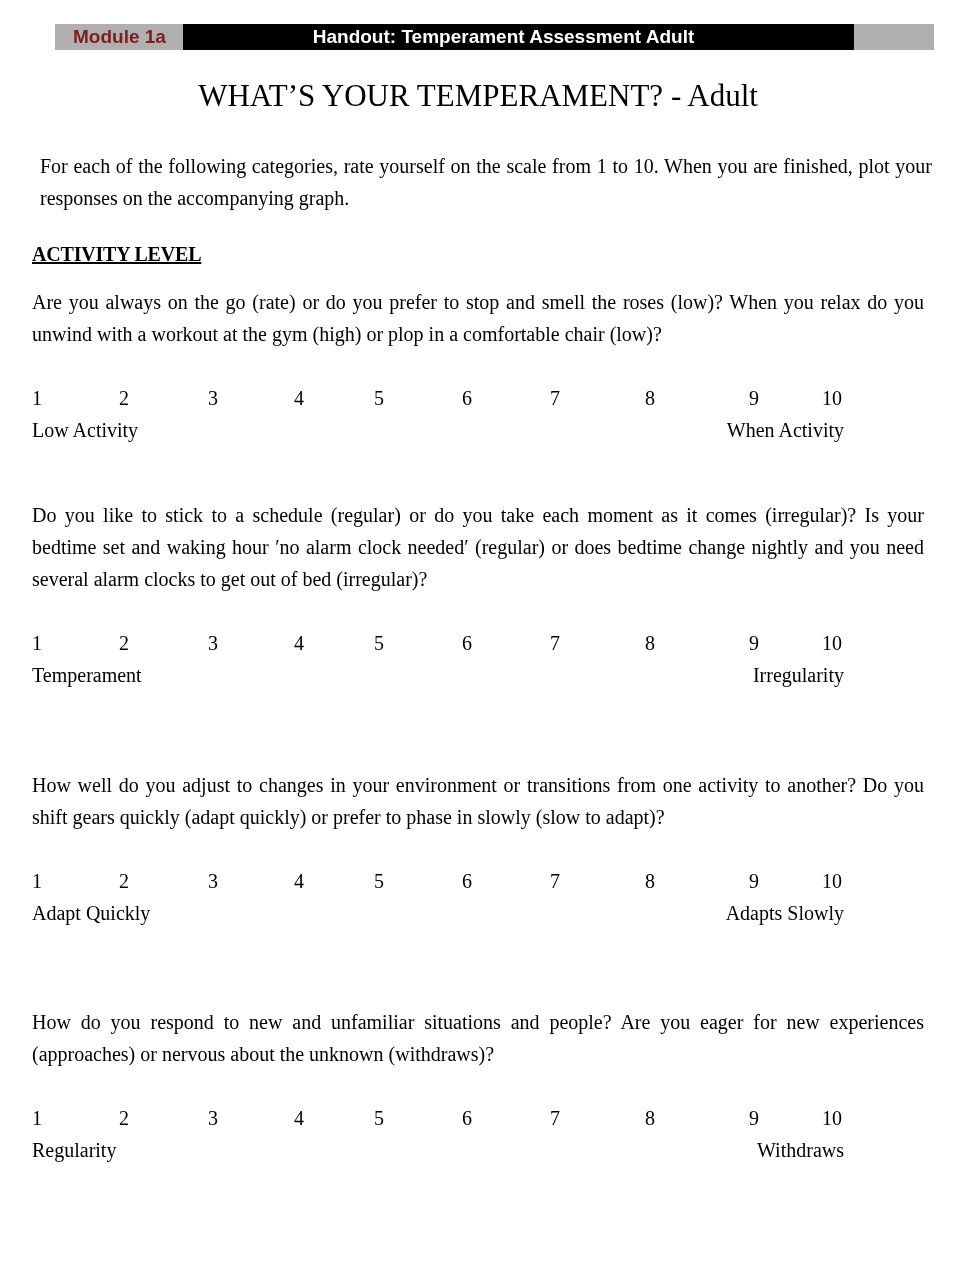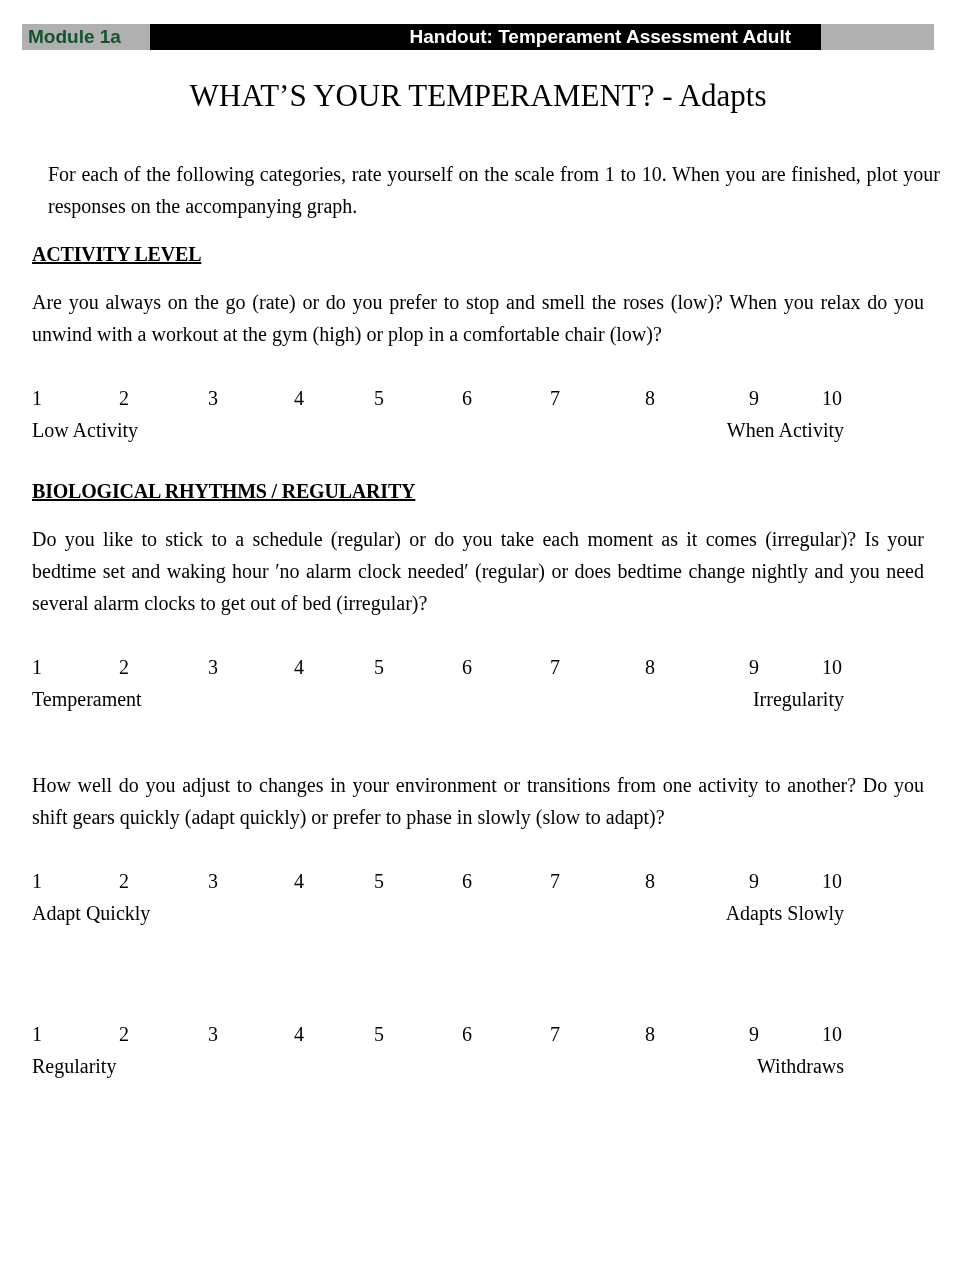--- a/index.html
+++ b/index.html
@@ -19,38 +19,39 @@
       position: absolute;
       left: 22px;
       top: 24px;
       width: 912px;
       height: 26px;
       display: flex;
     }
     .module-tag {
       width: 128px;
       background: #b0b0b0;
-      color: #14532d;
+      color: #7f1d1d;
       font-family: "Liberation Sans", "DejaVu Sans", sans-serif;
       font-weight: bold;
       font-size: 19px;
       line-height: 26px;
-      padding-left: 6px;
+      padding-left: 18px;
       box-sizing: border-box;
       white-space: nowrap;
+      margin-left: 33px;
     }
     .handout-title {
       width: 671px;
       background: #000000;
       color: #ffffff;
       font-family: "Liberation Sans", "DejaVu Sans", sans-serif;
       font-weight: bold;
       font-size: 19px;
       line-height: 26px;
-      text-align: right;
+      text-align: center;
       padding-right: 30px;
       box-sizing: border-box;
       white-space: nowrap;
     }
     .header-right {
       flex: 1;
       background: #b0b0b0;
     }
     .page-title {
       position: absolute;
@@ -64,21 +65,21 @@
       font-weight: normal;
     }
     .intro {
       position: absolute;
       left: 32px;
       width: 892px;
       top: 142px;
       font-size: 20px;
       line-height: 32px;
       text-align: justify;
-      margin: 16px;
+      margin: 8px;
     }
     .section {
       position: absolute;
       left: 32px;
       width: 892px;
     }
     .section-heading {
       font-size: 20px;
       font-weight: bold;
       text-decoration: underline;
@@ -114,21 +115,21 @@
   </style>
 </head>
 <body>
 
 <div class="header-bar">
   <div class="module-tag">Module 1a</div>
   <div class="handout-title">Handout: Temperament Assessment Adult</div>
   <div class="header-right"></div>
 </div>
 
-<h1 class="page-title">WHAT’S YOUR TEMPERAMENT? - Adapts</h1>
+<h1 class="page-title">WHAT’S YOUR TEMPERAMENT? - Adult</h1>
 
 <p class="intro">For each of the following categories, rate yourself on the scale from 1 to 10.  When you are finished, plot your responses on the accompanying graph.</p>
 
 <div class="section" style="top:242px;">
   <h2 class="section-heading">ACTIVITY LEVEL</h2>
   <p class="section-question">Are you always on the go (rate) or do you prefer to stop and smell the roses (low)?  When you relax do you unwind with a workout at the gym (high) or plop in a comfortable chair (low)?</p>
   <div class="scale" style="margin-top:32px;">
       <span class="scale-num" style="left: 0px;">1</span>
       <span class="scale-num" style="left: 87px;">2</span>
       <span class="scale-num" style="left: 176px;">3</span>
@@ -138,21 +139,20 @@
       <span class="scale-num" style="left: 518px;">7</span>
       <span class="scale-num" style="left: 613px;">8</span>
       <span class="scale-num" style="left: 717px;">9</span>
       <span class="scale-num" style="left: 790px;">10</span>
       <span class="scale-label low">Low Activity</span>
       <span class="scale-label high">When Activity</span>
     </div>
 </div>
 
 <div class="section" style="top:479px;">
-  <h2 class="section-heading">BIOLOGICAL RHYTHMS / REGULARITY</h2>
   <p class="section-question">Do you like to stick to a schedule (regular) or do you take each moment as it comes (irregular)?  Is your bedtime set and waking hour ′no alarm clock needed′ (regular) or does bedtime change nightly and you need several alarm clocks to get out of bed (irregular)?</p>
   <div class="scale" style="margin-top:32px;">
       <span class="scale-num" style="left: 0px;">1</span>
       <span class="scale-num" style="left: 87px;">2</span>
       <span class="scale-num" style="left: 176px;">3</span>
       <span class="scale-num" style="left: 262px;">4</span>
       <span class="scale-num" style="left: 342px;">5</span>
       <span class="scale-num" style="left: 430px;">6</span>
       <span class="scale-num" style="left: 518px;">7</span>
       <span class="scale-num" style="left: 613px;">8</span>
@@ -175,20 +175,21 @@
       <span class="scale-num" style="left: 518px;">7</span>
       <span class="scale-num" style="left: 613px;">8</span>
       <span class="scale-num" style="left: 717px;">9</span>
       <span class="scale-num" style="left: 790px;">10</span>
       <span class="scale-label low">Adapt Quickly</span>
       <span class="scale-label high">Adapts Slowly</span>
     </div>
 </div>
 
 <div class="section" style="top:986px;">
+  <p class="section-question">How do you respond to new and unfamiliar situations and people?  Are you eager for new experiences (approaches) or nervous about the unknown (withdraws)?</p>
   <div class="scale" style="margin-top:32px;">
       <span class="scale-num" style="left: 0px;">1</span>
       <span class="scale-num" style="left: 87px;">2</span>
       <span class="scale-num" style="left: 176px;">3</span>
       <span class="scale-num" style="left: 262px;">4</span>
       <span class="scale-num" style="left: 342px;">5</span>
       <span class="scale-num" style="left: 430px;">6</span>
       <span class="scale-num" style="left: 518px;">7</span>
       <span class="scale-num" style="left: 613px;">8</span>
       <span class="scale-num" style="left: 717px;">9</span>

